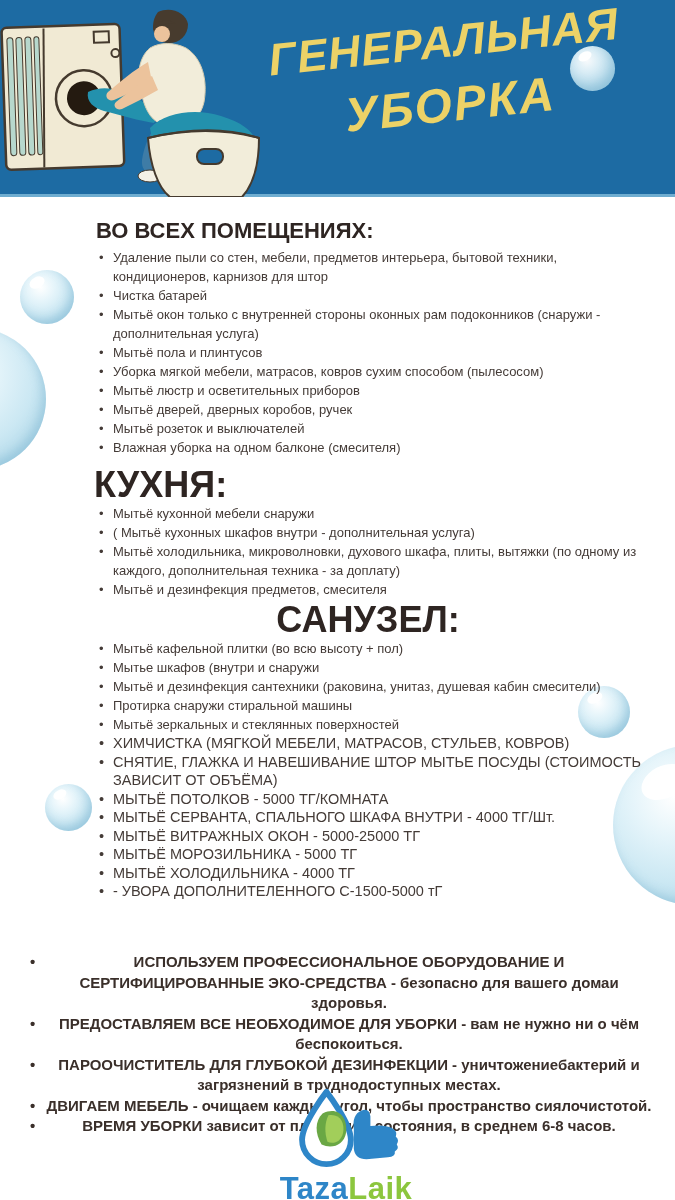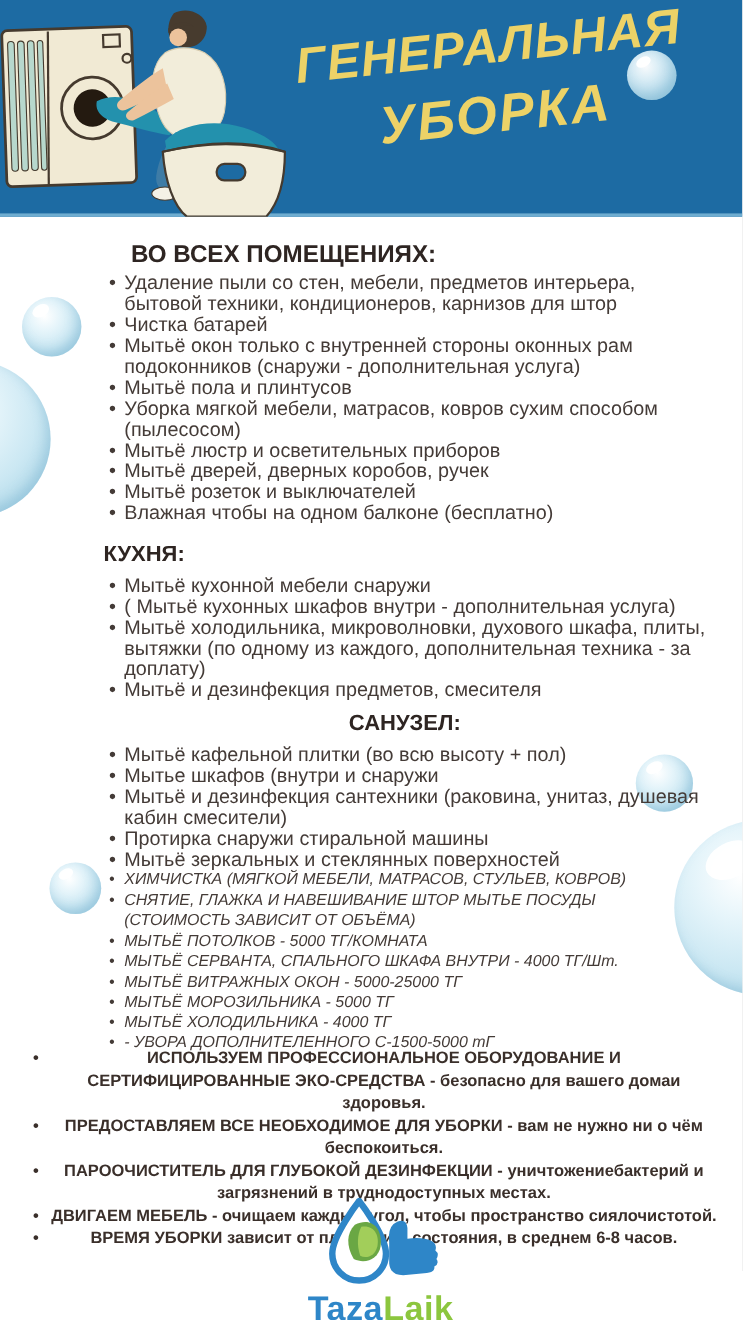--- a/index.html
+++ b/index.html
@@ -31,32 +31,32 @@
     box-shadow: inset -4px -5px 10px rgba(110,170,200,0.35);
   }
   .bubble::after {
     content:""; position:absolute; left:17%; top:13%; width:30%; height:20%;
     background:#ffffff; border-radius:50%; transform:rotate(-28deg); opacity:.95;
   }
   
   .content { position:absolute; top:218px; left:92px; width:550px; z-index:2; }
   h2 { color:#2e2522; font-weight:bold; }
   .h-sm { font-size:22px; line-height:26px; }
-  .h-lg { font-size:20px; line-height:32px; }
-  .sec-1 h2 { margin:0 0 4px 27px; }
+  .h-lg { font-size:36px; line-height:32px; }
+  .sec-1 h2 { margin:0 0 4px 4px; }
   .sec-2 h2 { margin:12px 0 3px 2px; }
   .sec-3 h2 { margin:5px 0 3px 2px;text-align:center; }
   .sec-4 h2 { margin:7px 0 6px 0; }
   .content ul { list-style:none; padding-left:6px; }
   .content li {
     position:relative; padding-left:15px;
-    font-size:18px; line-height:19px; color:#443b37;
+    font-size:13px; line-height:19px; color:#443b37;
   }
   .content li::before { content:"\2022"; position:absolute; left:1px; top:0; }
-  .sec-4 li { font-size:14.5px; line-height:18.5px;font-style:italic; }
+  .sec-4 li { font-size:14.5px; line-height:18.5px; }
   
   .notes { position:absolute; top:952px; left:30px; width:624px; list-style:none; z-index:2;text-align:center; }
   .notes li {
     position:relative; padding-left:14px; font-weight:bold;
     font-size:15px; line-height:20.5px; color:#3a2f2a;
   }
   .notes li::before { content:"\2022"; position:absolute; left:0; top:0; }
   
   .logo { position:absolute; left:276px; top:1088px; width:140px; text-align:center; z-index:2; }
   .logo-text { font-size:31px; font-weight:bold; letter-spacing:.5px; margin-top:-3px; white-space:nowrap; }
@@ -124,21 +124,21 @@
       <h2 class="h-sm">ВО ВСЕХ ПОМЕЩЕНИЯХ:</h2>
       <ul>
         <li>Удаление пыли со стен, мебели, предметов интерьера, бытовой техники, кондиционеров, карнизов для штор</li>
         <li>Чистка батарей</li>
         <li>Мытьё окон только с внутренней стороны оконных рам подоконников (снаружи - дополнительная услуга)</li>
         <li>Мытьё пола и плинтусов</li>
         <li>Уборка мягкой мебели, матрасов, ковров сухим способом (пылесосом)</li>
         <li>Мытьё люстр и осветительных приборов</li>
         <li>Мытьё дверей, дверных коробов, ручек</li>
         <li>Мытьё розеток и выключателей</li>
-        <li>Влажная чтобы на одном балконе (бесплатно)</li>
+        <li>Влажная уборка на одном балконе (смесителя)</li>
       </ul>
     </section>
 
     <section class="sec-2">
       <h2 class="h-lg">КУХНЯ:</h2>
       <ul>
         <li>Мытьё кухонной мебели снаружи</li>
         <li>( Мытьё кухонных шкафов внутри - дополнительная услуга)</li>
         <li>Мытьё холодильника, микроволновки, духового шкафа, плиты, вытяжки (по одному из каждого, дополнительная техника - за доплату)</li>
         <li>Мытьё и дезинфекция предметов, смесителя</li>

